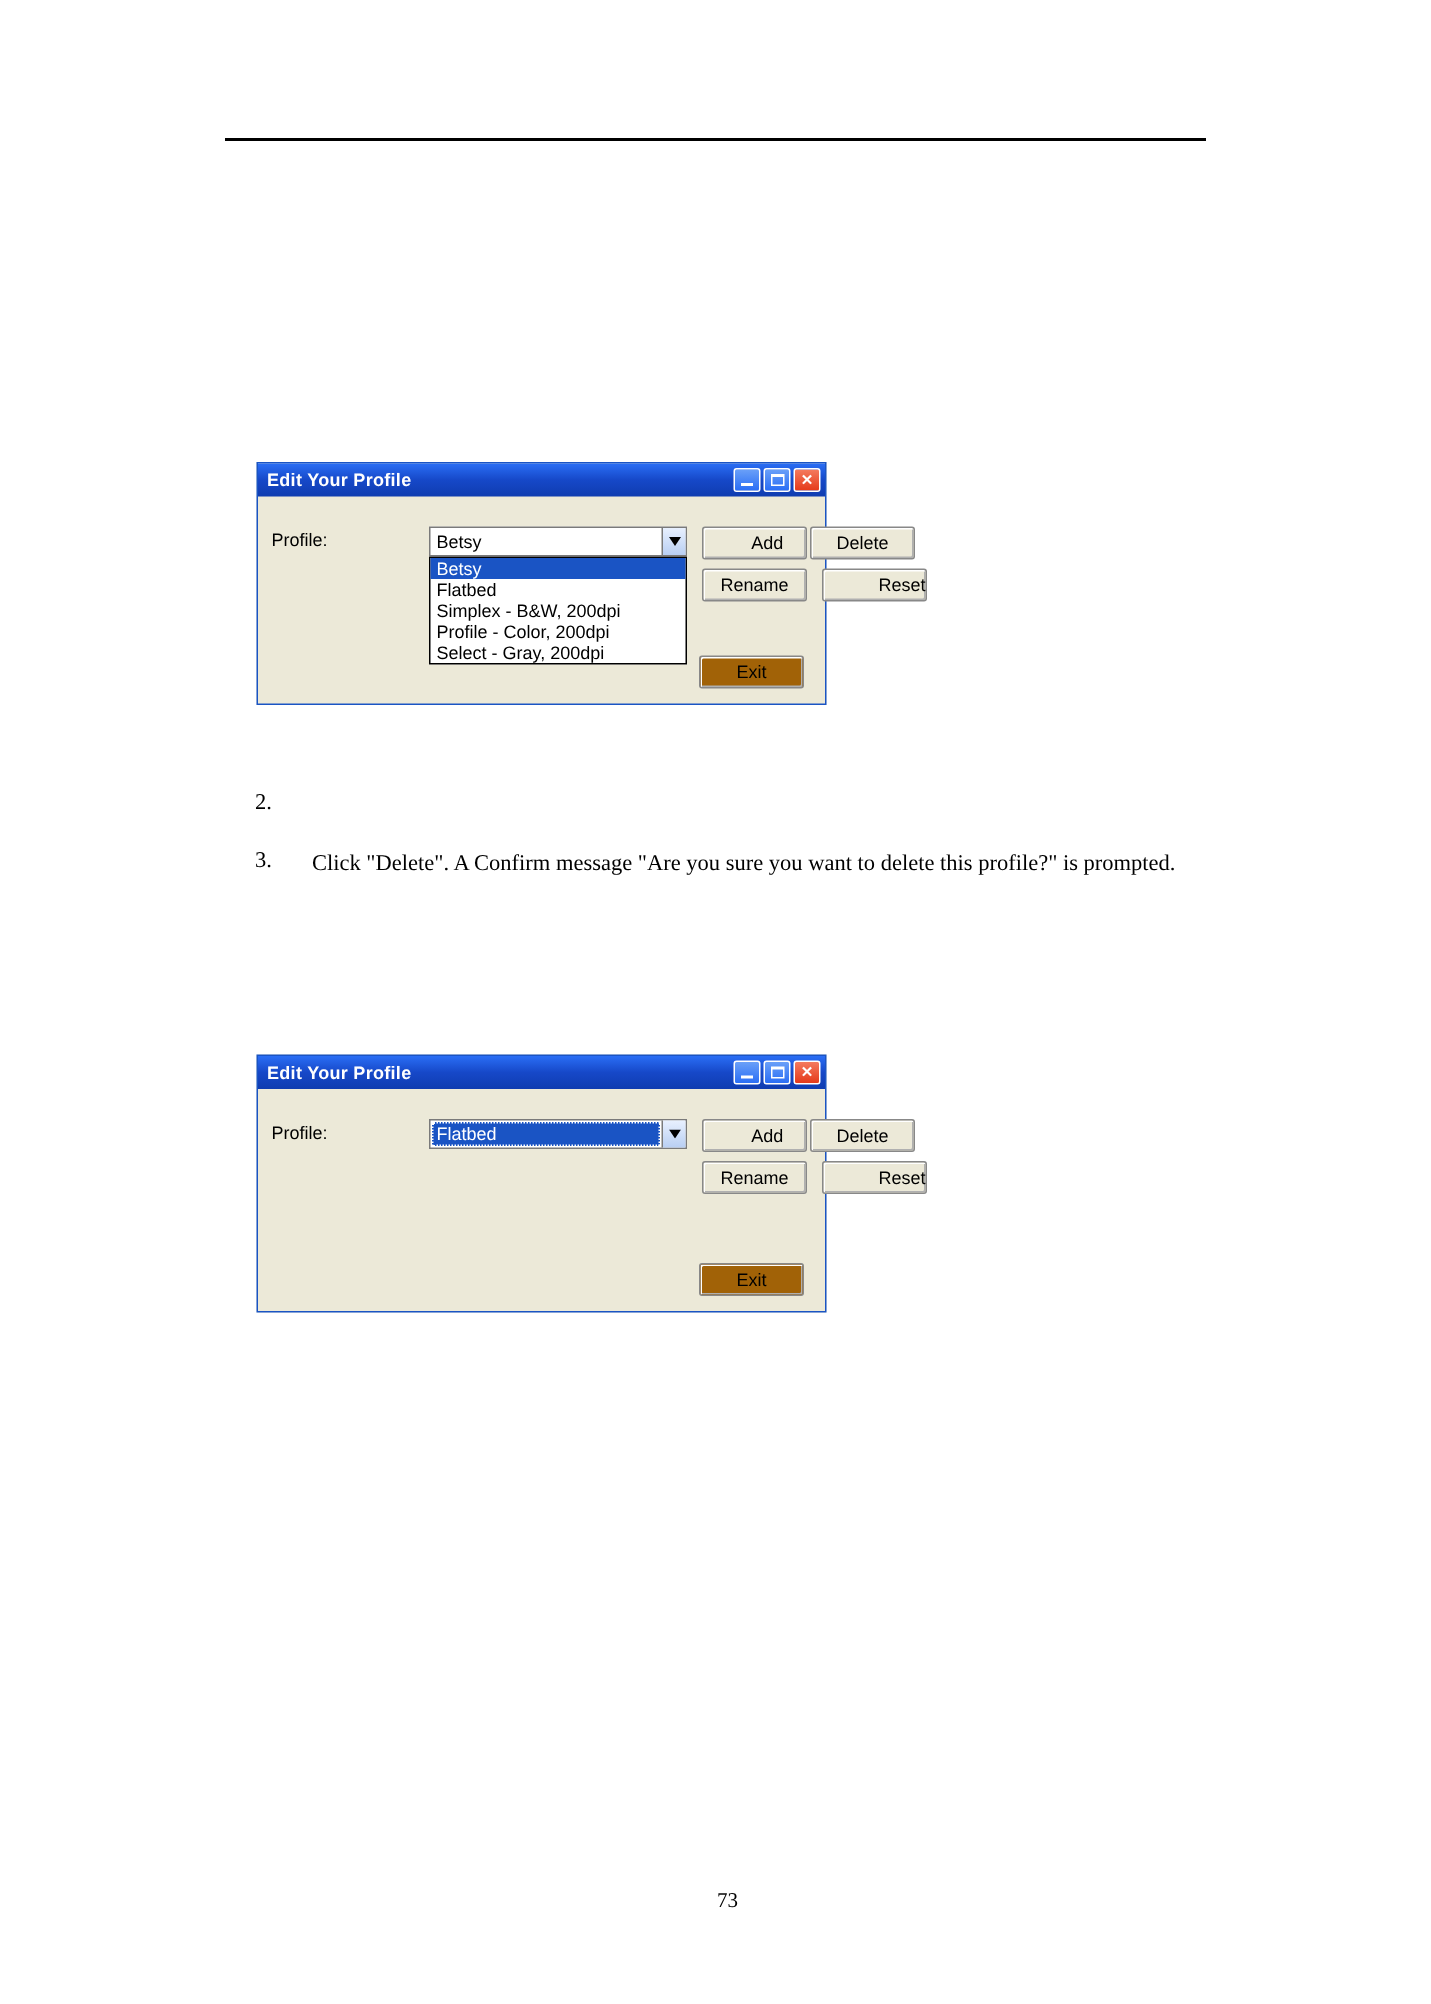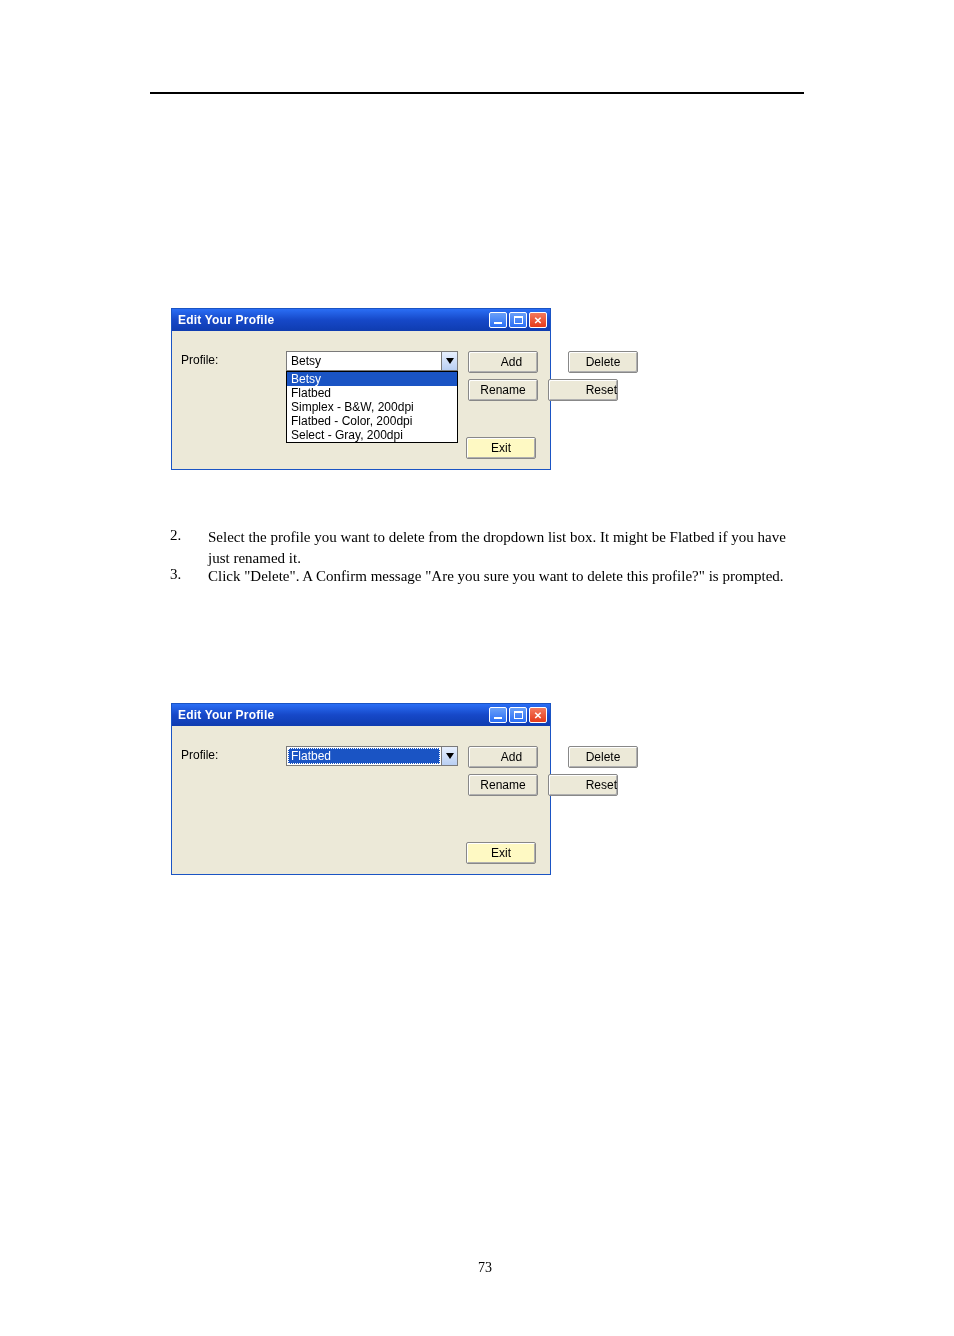--- a/index.html
+++ b/index.html
@@ -159,29 +159,29 @@
     background: #ece9d8;
     border: 1px solid #888;
     border-radius: 2px;
     box-shadow: inset 1px 1px 0 #fff, inset -1px -1px 0 #b0b0b0;
     font-family: Tahoma, Arial, sans-serif;
     font-size: 12px;
     text-align: center;
     line-height: 20px;
   }
   .btn-add    { left: 296px; top: 20px; padding-left: 17px; }
-  .btn-delete { left: 396px; top: 20px; }
+  .btn-delete { left: 368px; top: 20px; }
   .btn-rename { left: 296px; top: 48px; }
   .btn-reset  { left: 376px; top: 48px; text-align: right; }
   .btn-exit {
     position: absolute;
     right: 14px;
     bottom: 10px;
     width: 70px; height: 22px;
-    background: #fef9c3;
+    background: #a16207;
     border: 1px solid #888;
     border-radius: 2px;
     box-shadow: inset 1px 1px 0 #fff, inset -1px -1px 0 #b0b0b0;
     font-family: Tahoma, Arial, sans-serif;
     font-size: 12px;
     text-align: center;
     line-height: 20px;
   }
 
   
@@ -232,34 +232,33 @@
           <svg viewBox="0 0 8 6">
               <path d="M0 0 L8 0 L4 6 Z" fill="#000"></path>
             </svg>
         </span>
       </div>
 
       <div class="dropdown-list">
         <div class="dd-item hl">Betsy</div>
         <div class="dd-item">Flatbed</div>
         <div class="dd-item">Simplex - B&amp;W, 200dpi</div>
-        <div class="dd-item">Flatbed - Color, 200dpi</div>
+        <div class="dd-item">Profile - Color, 200dpi</div>
         <div class="dd-item">Select - Gray, 200dpi</div>
       </div>
 
       <div class="btn btn-add">Add</div>
       <div class="btn btn-delete">Delete</div>
       <div class="btn btn-rename">Rename</div>
       <div class="btn btn-reset">Reset</div>
       <div class="btn-exit">Exit</div>
     </div>
   </div>
 
   <span class="num step2-num">2.</span>
-  <div class="para step2-txt">Select the profile you want to delete from the dropdown list box. It might be Flatbed if you have just renamed it.</div>
   <span class="num step3-num">3.</span>
   <div class="para step3-txt">Click "Delete". A Confirm message "Are you sure you want to delete this profile?" is prompted.</div>
 
   <div class="dialog dlg2">
     <div class="titlebar">
       <span class="titlebar-text">Edit Your Profile</span>
       <div class="win-buttons">
         <div class="win-btn win-min">
             <div class="glyph"></div>
           </div>

